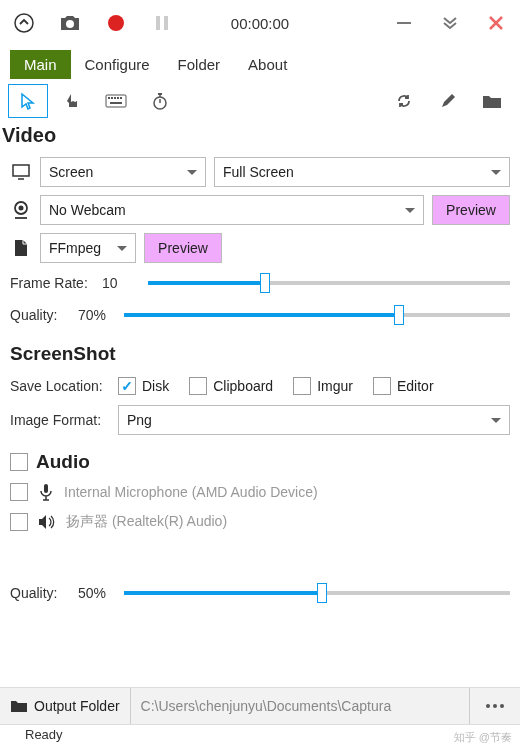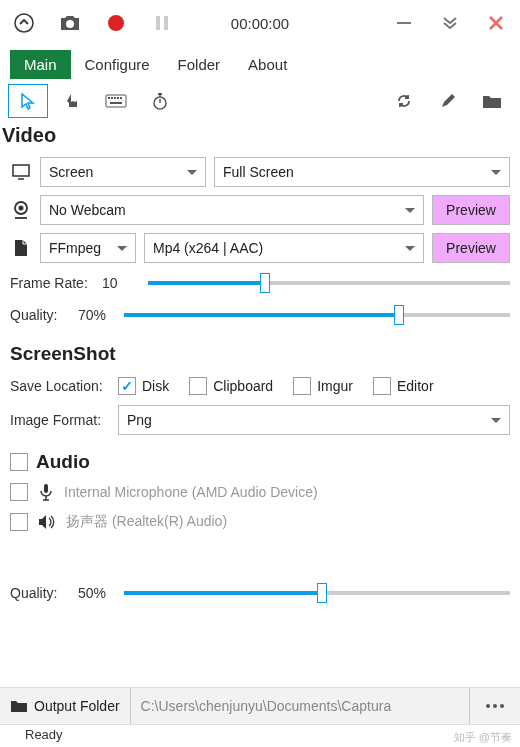--- a/index.html
+++ b/index.html
@@ -5,21 +5,21 @@
 * { box-sizing: border-box; margin: 0; padding: 0; font-family: "Segoe UI", Arial, sans-serif; }
 body { width: 520px; height: 747px; background: #fff; font-size: 14px; color: #222; overflow: hidden; position: relative; }
 
 .topbar { display: flex; align-items: center; height: 46px; padding: 0 10px; gap: 18px; }
 .topbar .icon-btn { display: flex; align-items: center; justify-content: center; width: 28px; height: 28px; cursor: pointer; }
 .timer { flex: 0 0 auto; margin-left: auto; margin-right: auto; font-size: 15px; color: #333; position: absolute; left: 50%; transform: translateX(-50%); }
 .win-btns { margin-left: auto; display: flex; gap: 18px; }
 
 .tabs { display: flex; height: 34px; align-items: flex-end; padding-left: 10px; gap: 0; border-bottom: 1px solid transparent; }
 .tab { padding: 6px 14px; font-size: 15px; cursor: pointer; color: #333; }
-.tab.active { background: #15803d; color: #fff; }
+.tab.active { background: #4d7c0f; color: #fff; }
 
 .toolbar2 { display: flex; align-items: center; height: 42px; padding: 0 8px; gap: 4px; }
 .toolbar2 .spacer { flex: 1; }
 .tbtn { width: 40px; height: 34px; display: flex; align-items: center; justify-content: center; cursor: pointer; }
 .tbtn.active { border: 1px solid #0a9bea; }
 
 .section-h { font-weight: 600; font-size: 20px; padding: 2px 2px 6px; }
 .section-h2 { font-weight: 600; font-size: 19px; padding: 12px 10px 6px; }
 
 .row { display: flex; align-items: center; gap: 8px; padding: 4px 10px; }
@@ -194,23 +194,20 @@
 
 <div class="row">
   <div class="icon-cell">
     <svg width="14" height="18" viewBox="0 0 14 18">
         <path d="M1 1 h8 l4 4 v12 h-12 z" fill="#333"></path>
         <path d="M9 1 v4 h4" fill="none" stroke="#fff" stroke-width="1"></path>
       </svg>
   </div>
   <div class="select" style="flex:0 0 96px">
       <span>FFmpeg</span>
-    </div>
-  <div class="select" style="flex:1">
-      <span>Mp4 (x264 | AAC)</span>
     </div>
   <div class="btn" style="width:78px;justify-content:center">Preview</div>
 </div>
 
 <div class="slider-row">
   <div class="slider-label">Frame Rate:</div>
   <div class="slider-val">10</div>
   <div class="slider">
     <div class="track"></div>
       <div class="fill" style="width:31%"></div>

